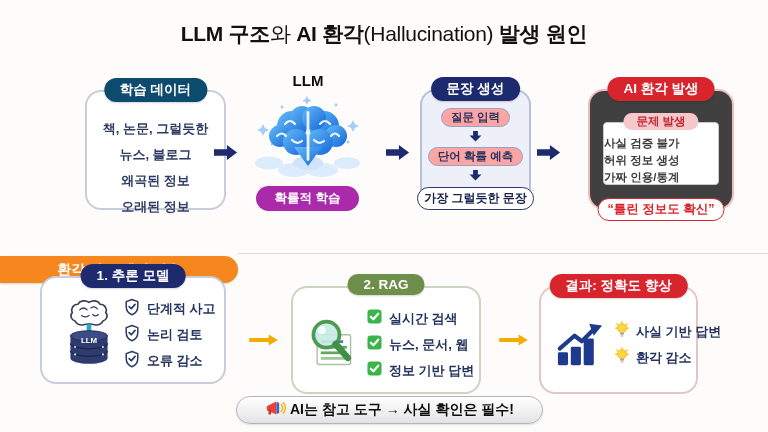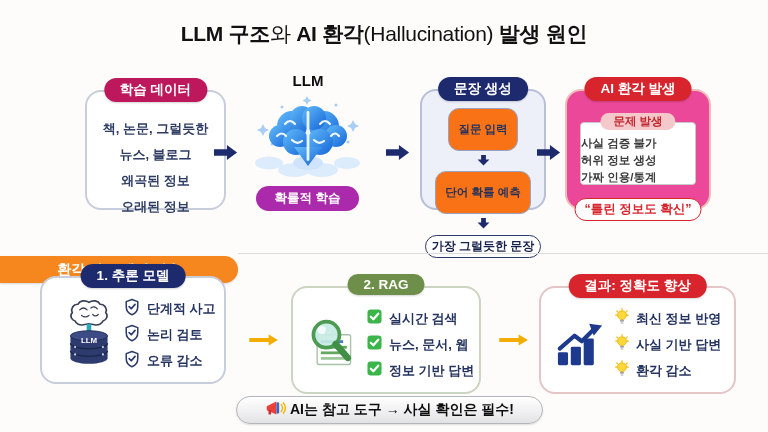--- a/index.html
+++ b/index.html
@@ -27,27 +27,27 @@
   .llm-label { position:absolute; left:253px; top:72px; width:110px; text-align:center;
                font-size:15px; font-weight:800; color:#0d0d0d; }
   .brain-wrap { position:absolute; left:252px; top:92px; }
   .prob-badge { position:absolute; left:256px; top:186px; width:103px; height:25px;
                 background:#ab2aac; border-radius:13px; color:#fff; font-size:12.5px; font-weight:700;
                 display:flex; align-items:center; justify-content:center; white-space:nowrap; }
 
   
   .gen-box { background:#edf0f9; border-color:#b7bfd9; }
   .gen-body { display:flex; flex-direction:column; align-items:center; padding-top:17px; gap:1px; }
-  .gen-pill { background:#f97316; border:1px solid #98a2c2; border-radius:11px; padding:13px 9px;
+  .gen-pill { background:#fca5a5; border:1px solid #98a2c2; border-radius:11px; padding:1px 9px;
               font-size:11.5px; font-weight:700; color:#25325e; white-space:nowrap; }
   .gen-result { background:#fff; border:1.5px solid #2b3868; border-radius:12px; padding:2px 6px;
               font-size:12px; font-weight:800; color:#17214d; white-space:nowrap; margin-top:1px; }
 
   
-  .hx-box { background:#ec4899; border-color:#f0bcba; }
+  .hx-box { background:#404040; border-color:#f0bcba;margin-left:23px; }
   .hx-inner { position:absolute; left:13px; right:13px; top:31px; height:63px;
               background:#fff; border:1px solid #c9c9c9; border-radius:4px; }
   .hx-sub { position:absolute; top:-10px; left:50%; transform:translateX(-50%);
             background:#f5c8cb; color:#c0262e; font-size:11.5px; font-weight:700;
             padding:1px 13px; border-radius:11px; white-space:nowrap; }
   .hx-items { padding-top:12px; text-align:left; }
   .hx-items div { font-size:11.5px; font-weight:600; color:#3b3b3b; line-height:17px; white-space:nowrap; }
   .hx-quote { position:absolute; bottom:-13px; left:50%; transform:translateX(-50%);
               background:#fff; border:1.6px solid #d8242c; color:#d8242c; font-weight:800;
               font-size:12.5px; padding:2px 9px; border-radius:13px; white-space:nowrap; }
@@ -81,21 +81,21 @@
 </head>
 <body>
 
 <div class="stage">
 
   <div class="title">
     <span class="tb">LLM 구조</span><span class="tn">와 </span><span class="tb">AI 환각</span><span class="tn">(Hallucination)</span><span class="tb"> 발생 원인</span>
   </div>
 
   <div class="card" style="left:85px; top:90px; width:141px; height:120px;">
-    <div class="pill-header" style="background:#be185d;">학습 데이터</div>
+    <div class="pill-header" style="background:#0c4a6e;">학습 데이터</div>
     <div class="train-items">
       <div>책, 논문, 그럴듯한</div>
       <div>뉴스, 블로그</div>
       <div>왜곡된 정보</div>
       <div>오래된 정보</div>
     </div>
   </div>
 
   <div class="arrow" style="left:214px; top:144px;">
     <svg viewBox="0 0 26 18" width="24" height="17">
@@ -151,21 +151,21 @@
     </svg>
   </div>
   <div class="prob-badge">확률적 학습</div>
 
   <div class="arrow" style="left:386px; top:144px;">
     <svg viewBox="0 0 26 18" width="24" height="17">
         <polygon points="0,5.5 14,5.5 14,1 25,9 14,17 14,12.5 0,12.5" fill="#1d2a6e"></polygon>
       </svg>
   </div>
 
-  <div class="card gen-box" style="left:420px; top:89px; width:126px; height:121px;">
+  <div class="card gen-box" style="left:420px; top:89px; width:111px; height:121px;">
     <div class="pill-header" style="background:#1d2a6e;">문장 생성</div>
     <div class="gen-body">
       <div class="gen-pill">질문 입력</div>
       <span>
         <svg viewBox="0 0 14 12" width="13" height="11">
             <polygon points="4.4,0 9.6,0 9.6,5 13.5,5 7,11.5 0.5,5 4.4,5" fill="#1d2a6e"></polygon>
           </svg>
       </span>
       <div class="gen-pill">단어 확률 예측</div>
       <span>
@@ -295,21 +295,21 @@
       </div>
     </div>
   </div>
 
   <div class="arrow" style="left:499px; top:332px;">
     <svg viewBox="0 0 32 13" width="30" height="12">
         <polygon points="0,4.2 21,4.2 21,0.5 31,6.5 21,12.5 21,8.8 0,8.8" fill="#f3ac00"></polygon>
       </svg>
   </div>
 
-  <div class="card c3" style="left:539px; top:286px; width:197px; height:108px;">
+  <div class="card c3" style="left:539px; top:286px; width:159px; height:108px;">
     <div class="pill-header" style="background:#d8242c;">결과: 정확도 향상</div>
     <div class="card-body">
       <div class="icon-col">
         <svg viewBox="0 0 52 50" width="48" height="46">
           <g fill="#1d3a8f">
             <rect x="2" y="34" width="11" height="14" rx="1.5"></rect>
             <rect x="16" y="28" width="11" height="20" rx="1.5"></rect>
             <rect x="30" y="19" width="11" height="29" rx="1.5"></rect>
           </g>
           <path d="M4 30 L20 16 L28 22 L40 10" fill="none" stroke="#1d3a8f" stroke-width="4.5" stroke-linecap="round" stroke-linejoin="round"></path>
@@ -323,50 +323,35 @@
                   <line x1="8" y1="0.5" x2="8" y2="2.2"></line>
                   <line x1="2" y1="3" x2="3.4" y2="4.4"></line>
                   <line x1="14" y1="3" x2="12.6" y2="4.4"></line>
                   <line x1="0.8" y1="8" x2="2.6" y2="8"></line>
                   <line x1="13.4" y1="8" x2="15.2" y2="8"></line>
                 </g>
                 <circle cx="8" cy="8" r="5" fill="#ffd83d" stroke="#edb200" stroke-width="1"></circle>
                 <rect x="5.7" y="13.2" width="4.6" height="2.2" rx="1" fill="#a5a5a5"></rect>
                 <rect x="6.3" y="16" width="3.4" height="1.8" rx="0.9" fill="#c2c2c2"></rect>
               </svg></span>
-          <span class="txt">최신 정보 반영</span>
+          <span class="txt">사실 기반 답변</span>
         </div>
         <div class="row">
           <span><svg viewBox="0 0 16 19" width="14" height="17">
                 <g stroke="#f3b900" stroke-width="1.3" stroke-linecap="round">
                   <line x1="8" y1="0.5" x2="8" y2="2.2"></line>
                   <line x1="2" y1="3" x2="3.4" y2="4.4"></line>
                   <line x1="14" y1="3" x2="12.6" y2="4.4"></line>
                   <line x1="0.8" y1="8" x2="2.6" y2="8"></line>
                   <line x1="13.4" y1="8" x2="15.2" y2="8"></line>
                 </g>
                 <circle cx="8" cy="8" r="5" fill="#ffd83d" stroke="#edb200" stroke-width="1"></circle>
                 <rect x="5.7" y="13.2" width="4.6" height="2.2" rx="1" fill="#a5a5a5"></rect>
                 <rect x="6.3" y="16" width="3.4" height="1.8" rx="0.9" fill="#c2c2c2"></rect>
               </svg></span>
-          <span class="txt">사실 기반 답변</span>
-        </div>
-        <div class="row">
-          <span><svg viewBox="0 0 16 19" width="14" height="17">
-                <g stroke="#f3b900" stroke-width="1.3" stroke-linecap="round">
-                  <line x1="8" y1="0.5" x2="8" y2="2.2"></line>
-                  <line x1="2" y1="3" x2="3.4" y2="4.4"></line>
-                  <line x1="14" y1="3" x2="12.6" y2="4.4"></line>
-                  <line x1="0.8" y1="8" x2="2.6" y2="8"></line>
-                  <line x1="13.4" y1="8" x2="15.2" y2="8"></line>
-                </g>
-                <circle cx="8" cy="8" r="5" fill="#ffd83d" stroke="#edb200" stroke-width="1"></circle>
-                <rect x="5.7" y="13.2" width="4.6" height="2.2" rx="1" fill="#a5a5a5"></rect>
-                <rect x="6.3" y="16" width="3.4" height="1.8" rx="0.9" fill="#c2c2c2"></rect>
-              </svg></span>
           <span class="txt">환각 감소</span>
         </div>
       </div>
     </div>
   </div>
 
   <div class="footer-pill">
     <span>
       <svg viewBox="0 0 24 18" width="21" height="16">
         <polygon points="2,7 13,1.5 13,16.5 2,11.5" fill="#e8403a"></polygon>

